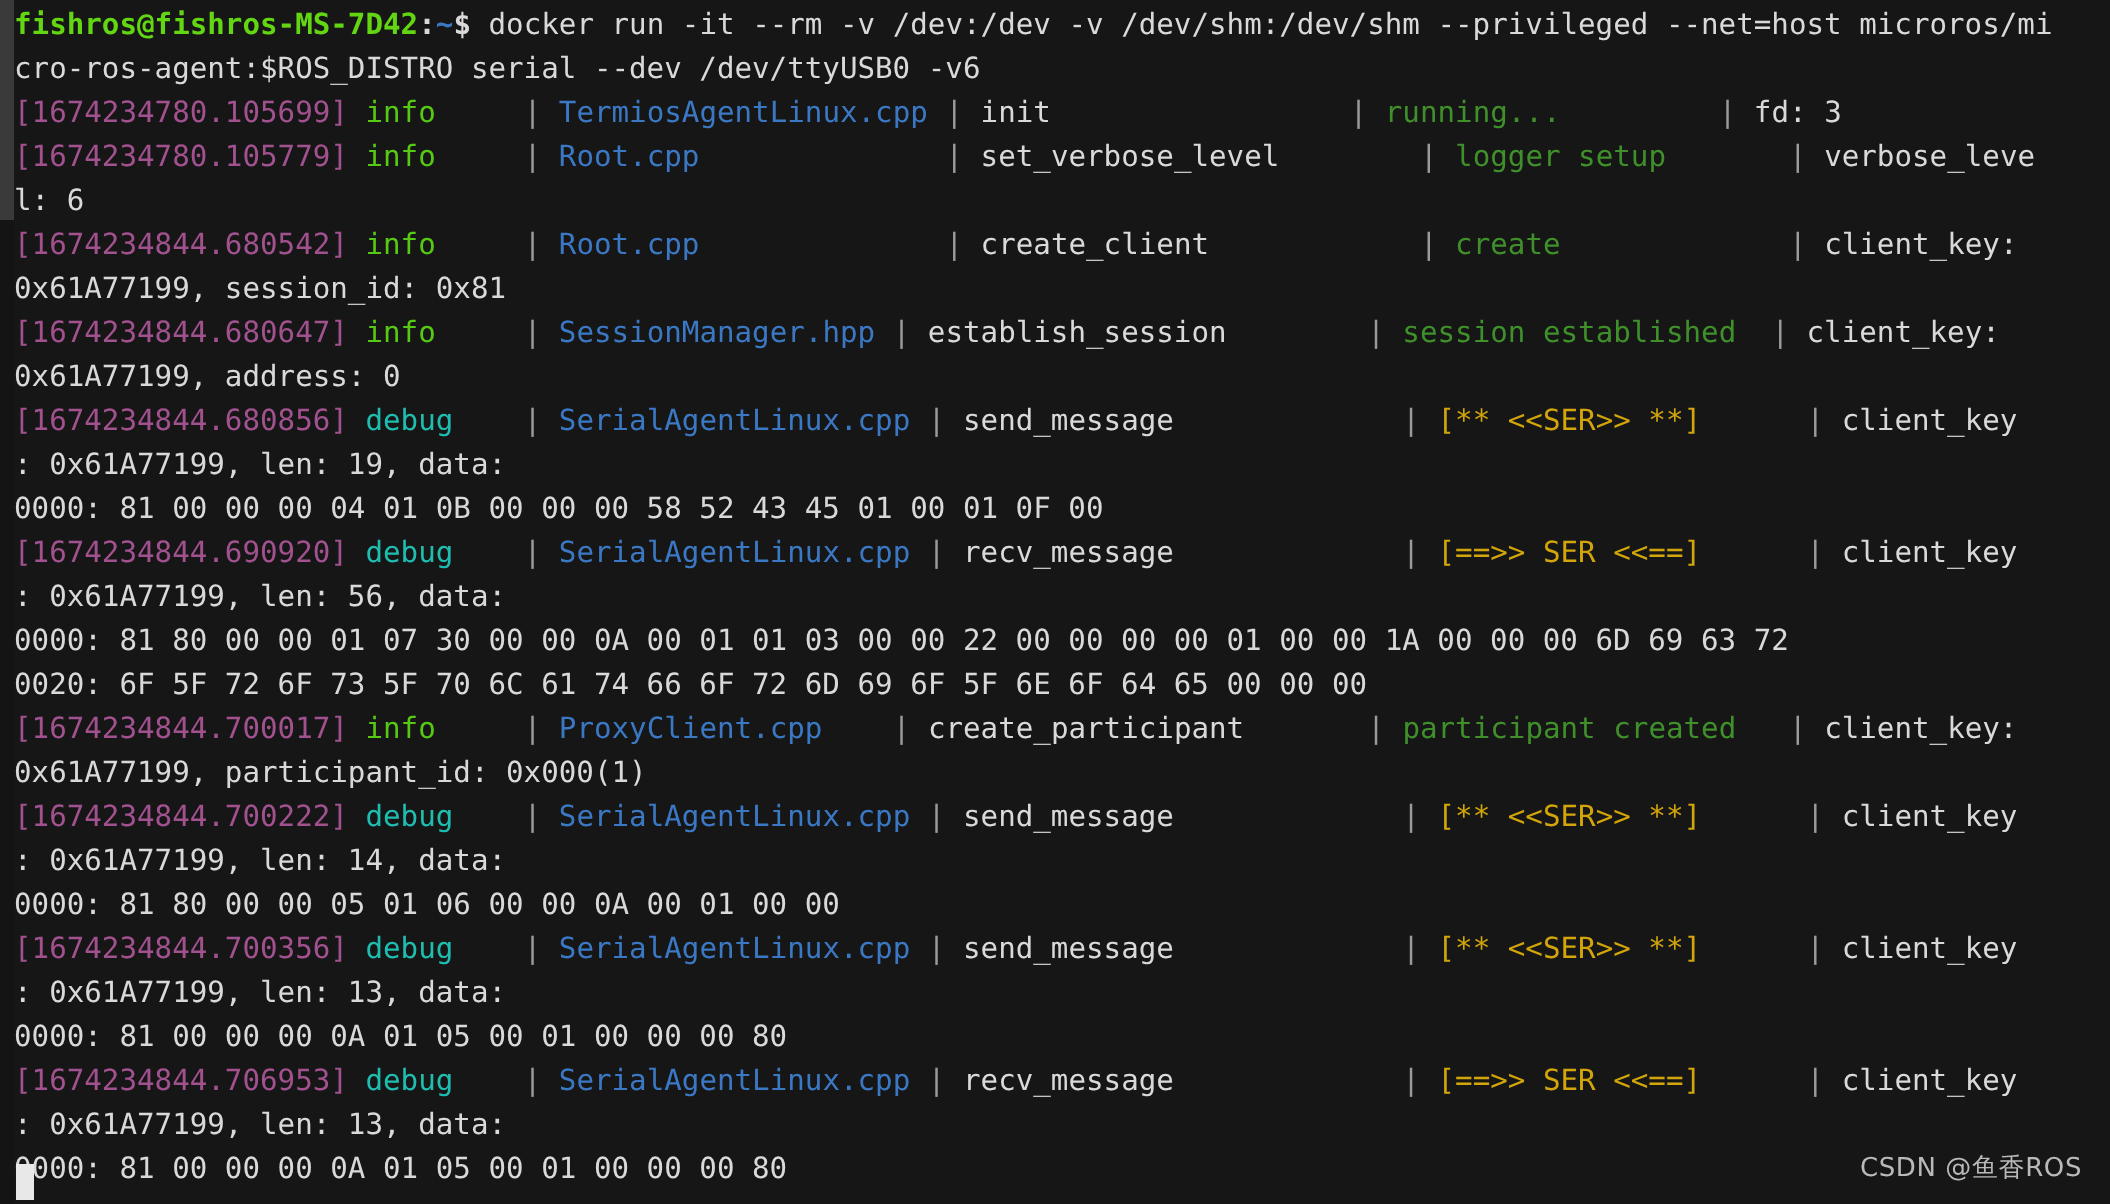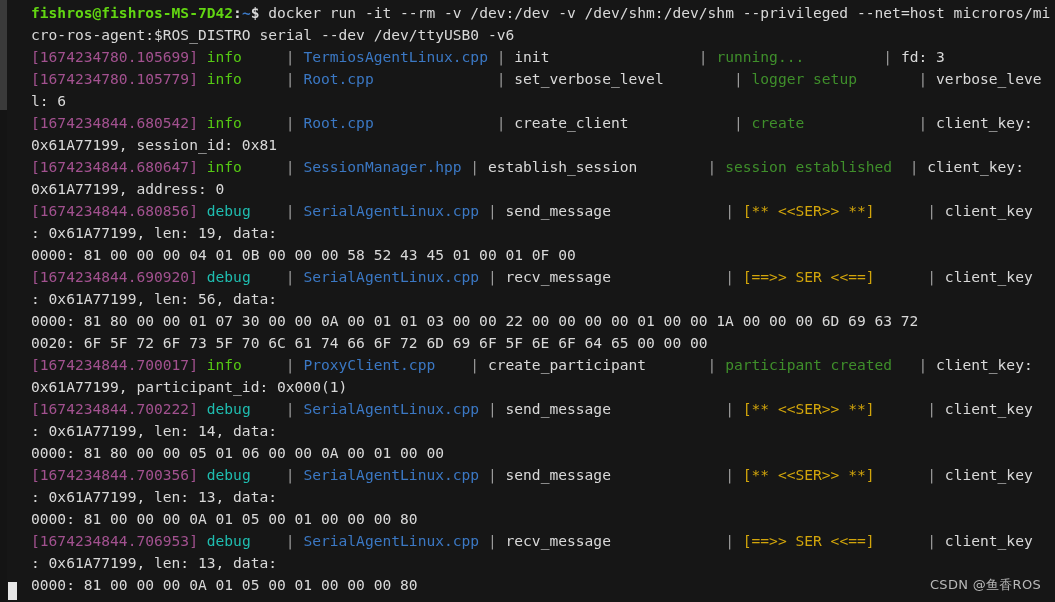--- a/index.html
+++ b/index.html
@@ -42,21 +42,20 @@
     top: 2px;
     width: 1048px;
     height: 600px;
     white-space: pre;
     overflow: hidden;
   }
   .row {
     height: 22px;
     white-space: pre;
     overflow: hidden;
-    margin-left: 24px;
   }
 
   #cursor {
     position: absolute;
     left: 8px;
     width: 9px;
     height: 18px;
     background: #e8e8e8;
     z-index: 4;
   }

